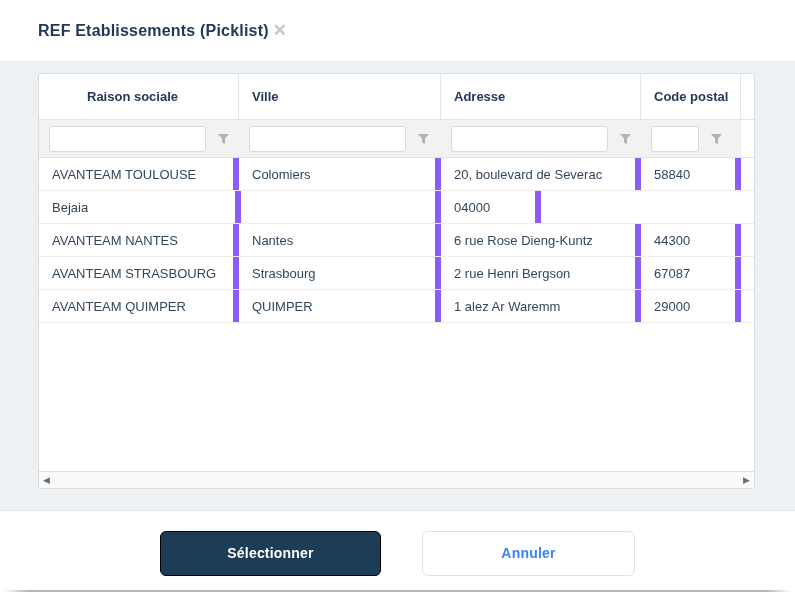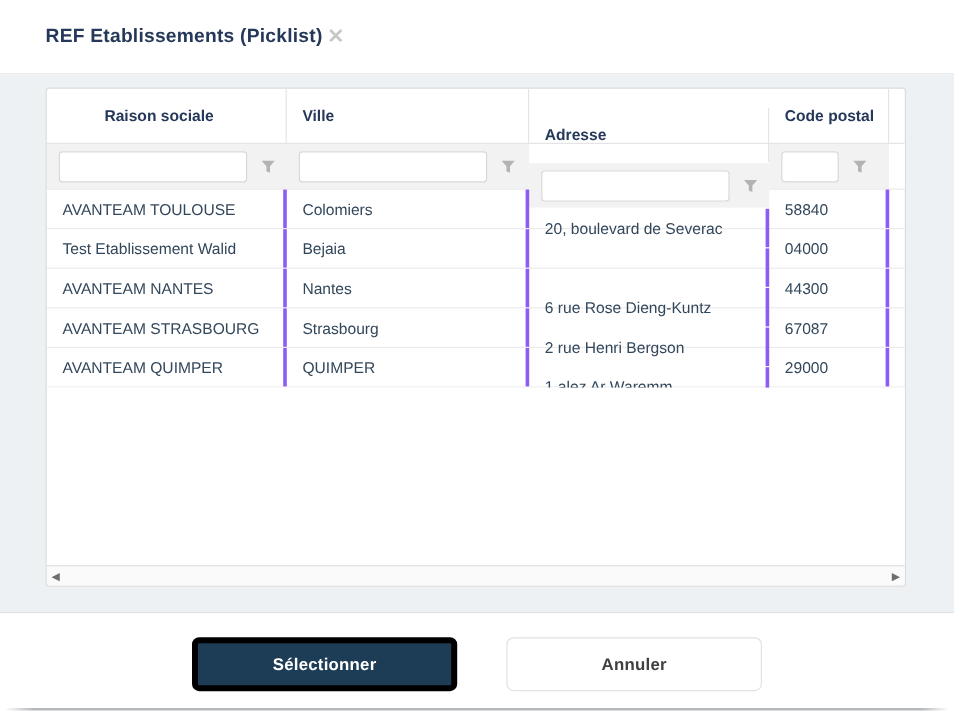--- a/index.html
+++ b/index.html
@@ -60,21 +60,21 @@
     display: flex; align-items: center;
     padding-left: 13px;
     font-size: 13px; font-weight: bold; color: #25385a;
     border-right: 1px solid #e4e4e4;
     height: 100%;
   }
   .th:last-of-type { border-right: none; }
 
   .col-1 { width: 200px; padding-left: 48px; }
   .col-2 { width: 202px; }
-  .col-3 { width: 200px; margin-top: 16px; }
+  .col-3 { width: 200px; }
   .col-4 { width: 100px; }
   .col-gutter { flex: 1; border-right: none !important; }
 
   .filter-row { display: flex; height: 38px; border-bottom: 1px solid #e4e4e4; }
   .filter-cell {
     background: #f2f2f2;
     display: flex; align-items: center;
     padding-left: 10px;
     height: 100%;
   }
@@ -98,21 +98,21 @@
     align-items: center;
   }
 
   .tbody { flex: 1; display: flex; flex-direction: column; }
   .tr { display: flex; height: 33px; border-bottom: 1px solid #ebebeb; }
   .td {
     display: flex; align-items: center;
     padding-left: 13px;
     font-size: 13px;
     color: #33475b;
-    border-right: 3px solid #8b5cf6;
+    border-right: 6px solid #8b5cf6;
     height: 100%;
     white-space: nowrap;
     overflow: hidden;
   }
   .td:last-of-type { border-right: none; }
   .filler { flex: 1; background: #ffffff; }
 
   .h-scrollbar {
     height: 17px;
     background: #fafafa;
@@ -146,26 +146,26 @@
     font-family: "Liberation Sans", sans-serif;
     font-size: 14px;
     font-weight: bold;
     cursor: pointer;
     letter-spacing: 0.2px;
   }
   .btn-primary {
     width: 221px;
     background: #1d3c55;
     color: #ffffff;
-    border: 5px solid #000000;
+    border: 1px solid #000000;
   }
   .btn-secondary {
     width: 213px;
     background: #ffffff;
-    color: #404040;
+    color: #3b82f6;
     border: 1px solid #e2e2e2;
   }
 
   .bottom-shadow {
     position: absolute;
     left: 4px;
     right: 4px;
     bottom: 3px;
     height: 2px;
     border-radius: 2px;
@@ -231,21 +231,20 @@
 
       <div class="tbody">
         <div class="tr">
           <div class="td col-1">AVANTEAM TOULOUSE</div>
           <div class="td col-2">Colomiers</div>
           <div class="td col-3">20, boulevard de Severac</div>
           <div class="td col-4">58840</div>
           <div class="td col-gutter"></div>
         </div>
         <div class="tr">
-          <div class="td col-1">Test Etablissement Walid</div>
           <div class="td col-2">Bejaia</div>
           <div class="td col-3"></div>
           <div class="td col-4">04000</div>
           <div class="td col-gutter"></div>
         </div>
         <div class="tr">
           <div class="td col-1">AVANTEAM NANTES</div>
           <div class="td col-2">Nantes</div>
           <div class="td col-3">6 rue Rose Dieng-Kuntz</div>
           <div class="td col-4">44300</div>

